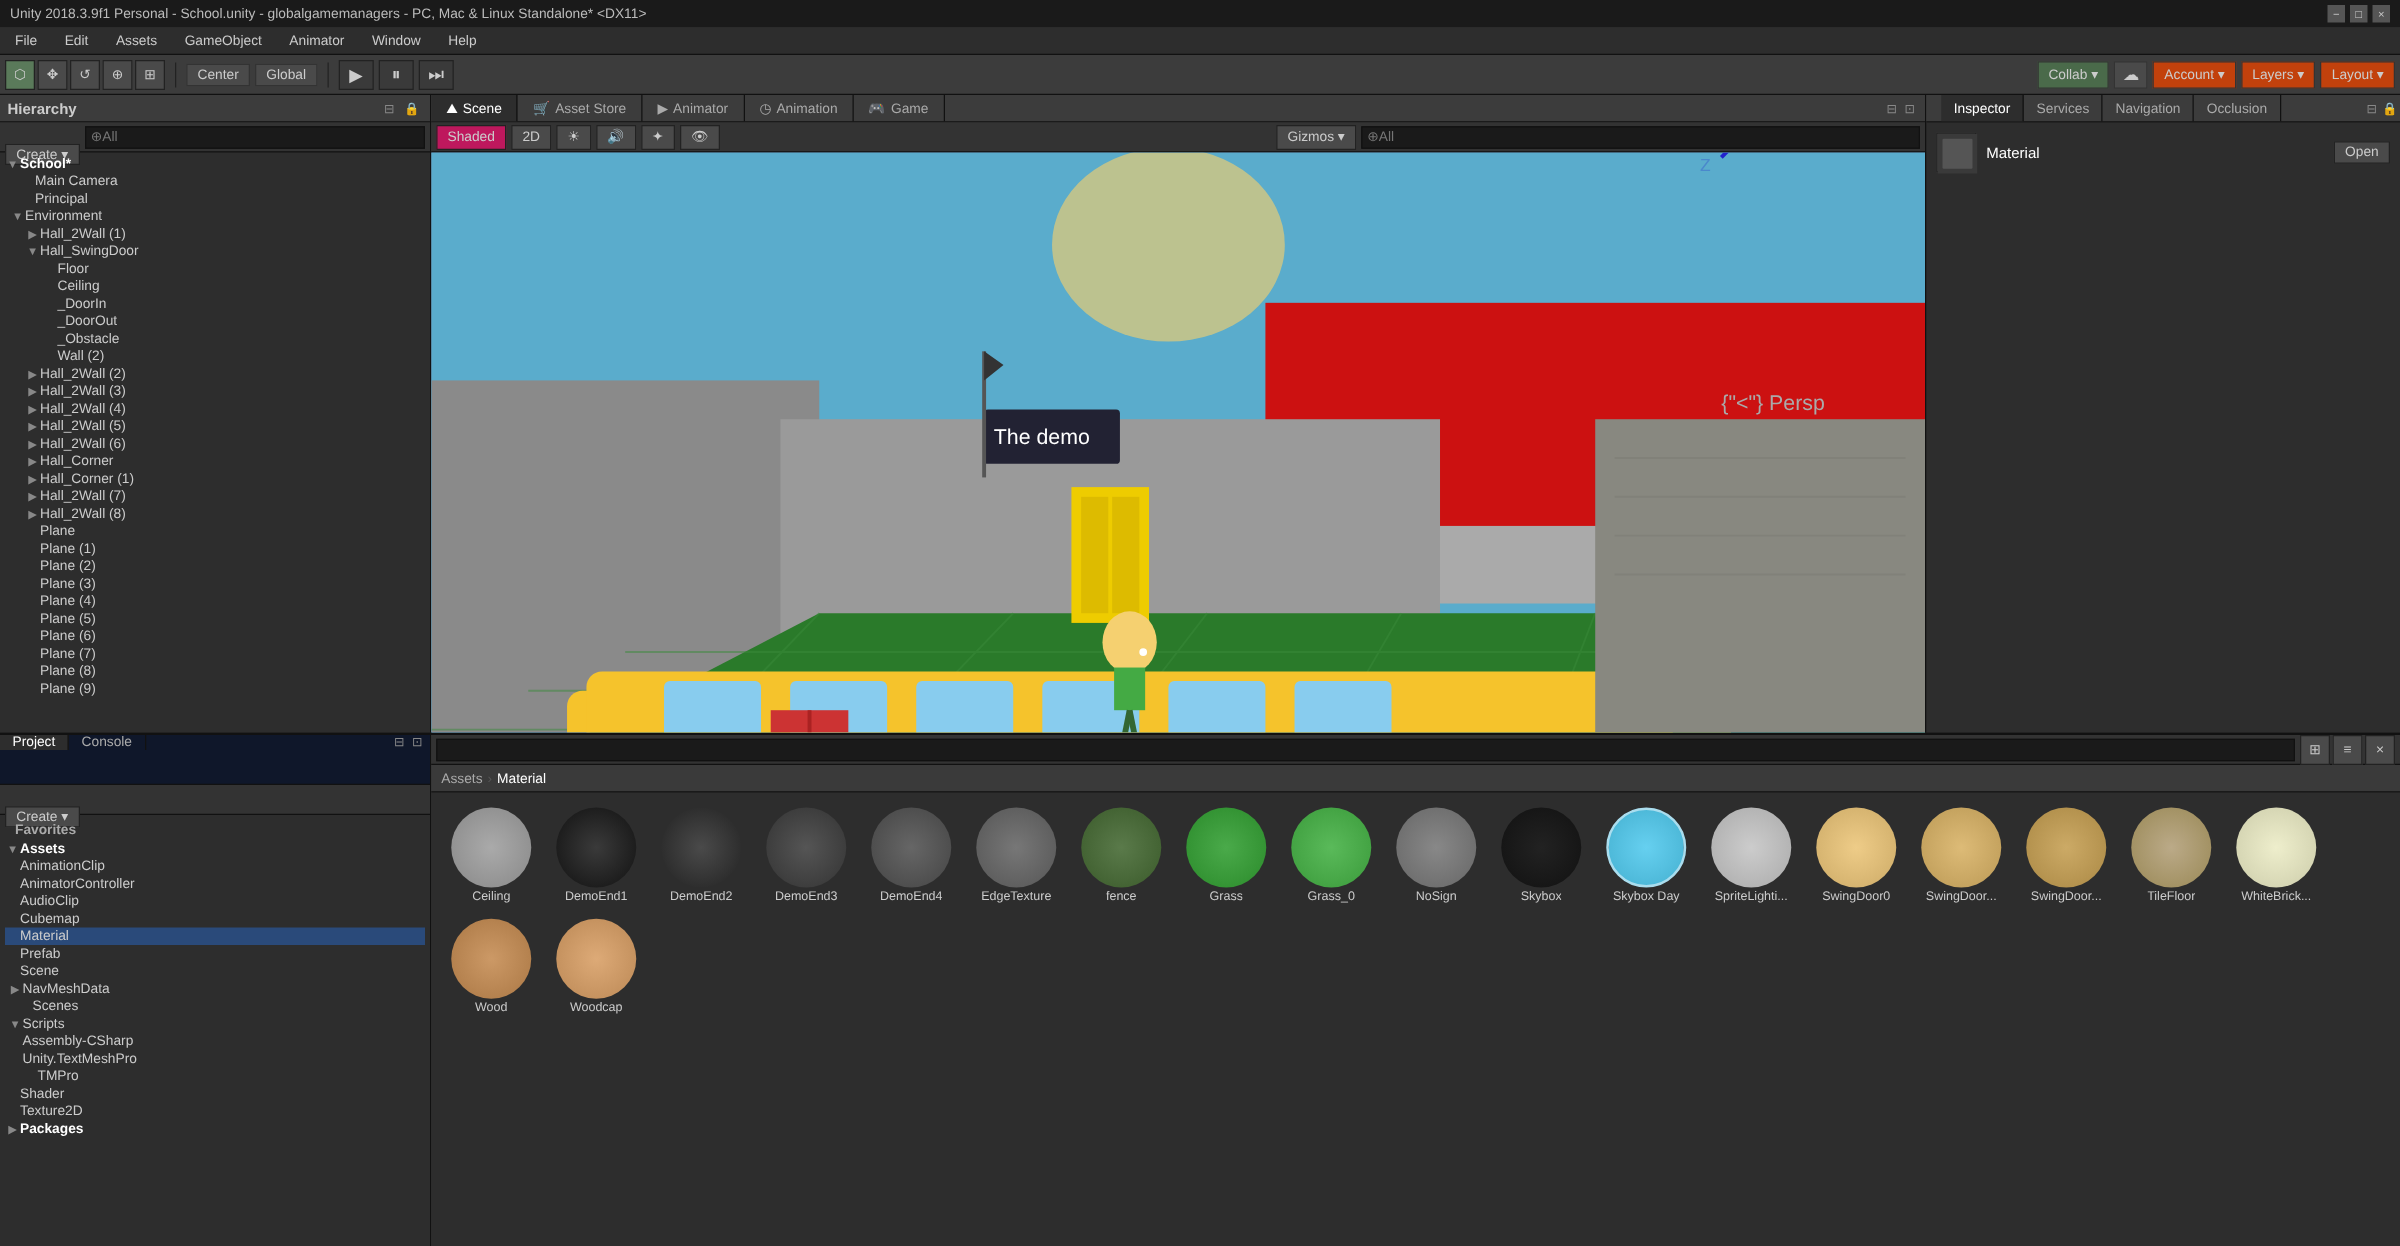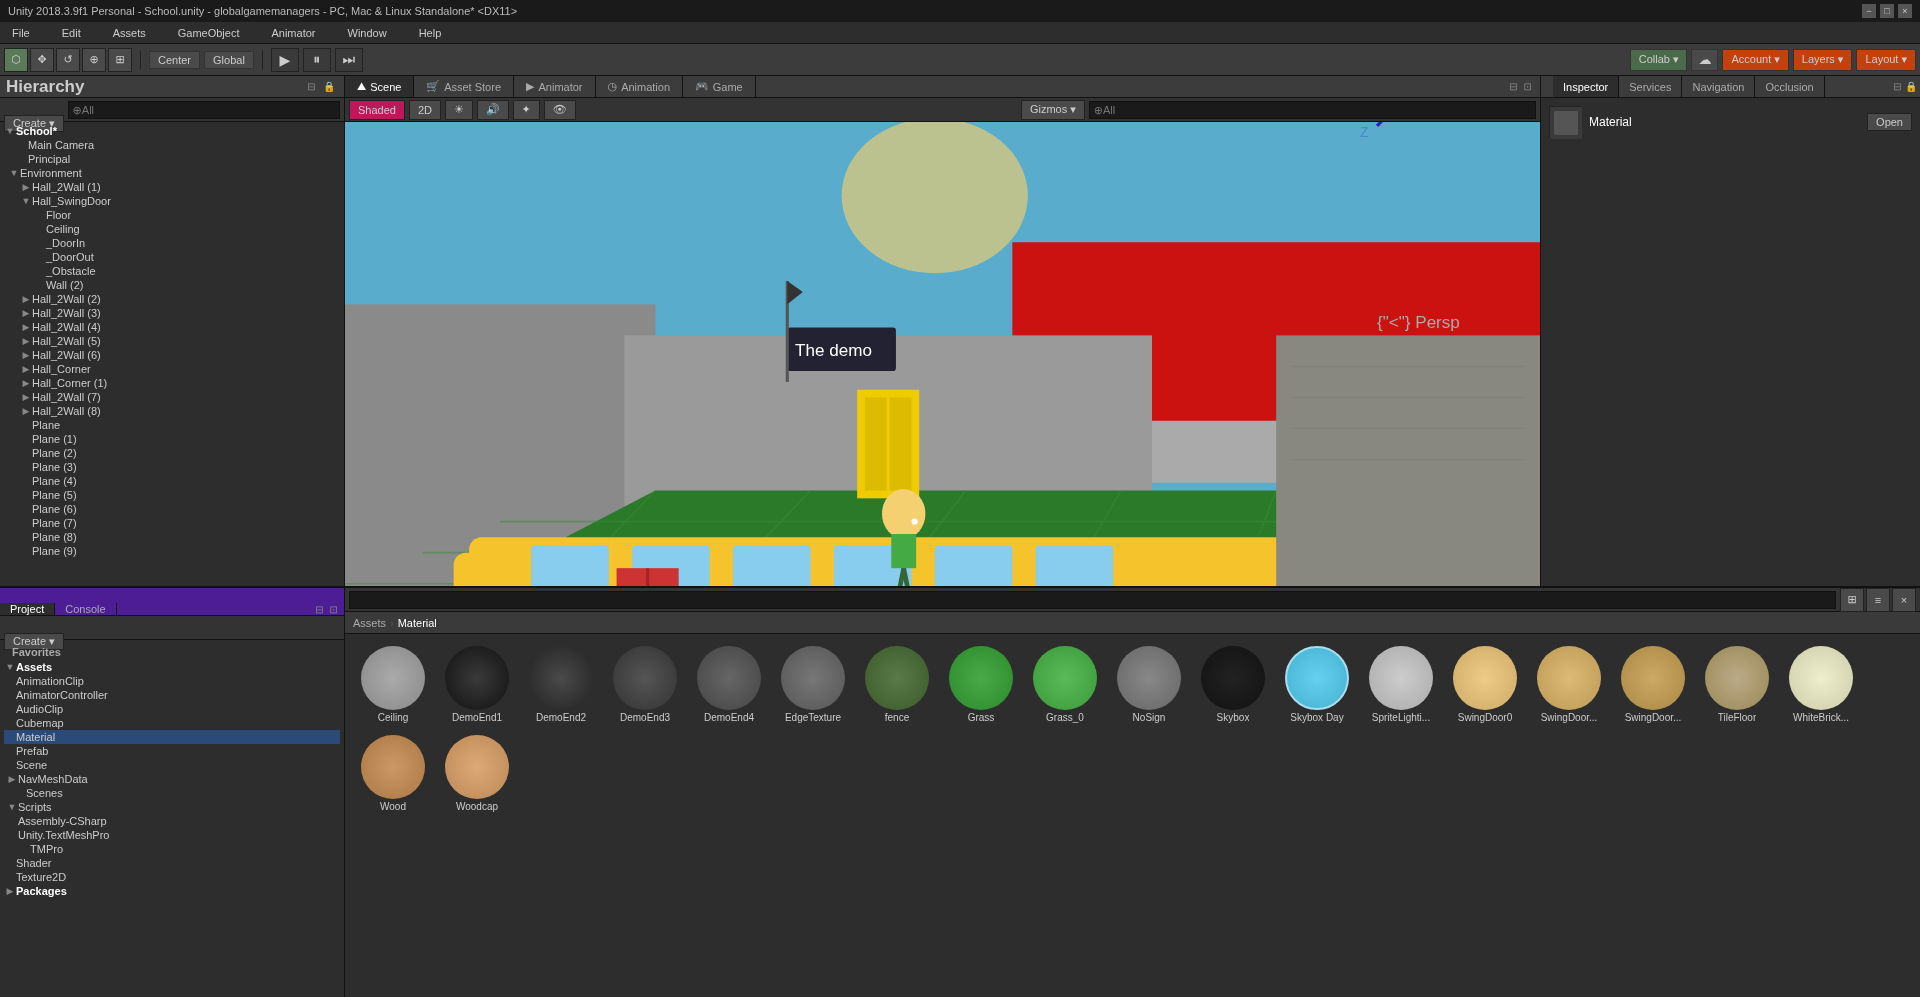--- a/index.html
+++ b/index.html
@@ -20,21 +20,21 @@
     #title-bar .win-controls { display: flex; gap: 4px; }
     #title-bar .win-btn { width: 14px; height: 14px; background: #555; border: none; color: #ccc; font-size: 9px; cursor: pointer; display: flex; align-items: center; justify-content: center; }
 
     
     #menu-bar {
       height: 22px;
       background: #2d2d2d;
       display: flex;
       align-items: center;
       padding: 0 4px;
-      gap: 16px;
+      gap: 6px;
       border-bottom: 1px solid #111;
     }
     .menu-item { padding: 2px 8px; cursor: pointer; color: #ccc; font-size: 11px; }
 
     
     #toolbar {
       height: 32px;
       background: #3c3c3c;
       display: flex;
       align-items: center;
@@ -86,21 +86,21 @@
     }
     .panel-header {
       height: 22px;
       background: #3c3c3c;
       display: flex;
       align-items: center;
       padding: 0 6px;
       border-bottom: 1px solid #111;
       justify-content: space-between;
     }
-    .panel-title { font-size: 17px; color: #ccc; font-weight: bold; }
+    .panel-title { font-size: 12px; color: #ccc; font-weight: bold; }
     .panel-toolbar { height: 24px; background: #333; display: flex; align-items: center; padding: 0 4px; gap: 4px; border-bottom: 1px solid #111; }
     .create-btn { background: #4a4a4a; border: 1px solid #222; color: #ccc; padding: 1px 8px; font-size: 11px; cursor: pointer; margin-top: 27px; }
     .search-box { flex: 1; height: 18px; background: #1a1a1a; border: 1px solid #111; color: #ccc; padding: 0 4px; font-size: 11px; }
     .hierarchy-content { flex: 1; overflow-y: auto; padding: 2px 0; }
     .tree-item { display: flex; align-items: center; padding: 1px 0; cursor: pointer; white-space: nowrap; }
     .tree-item.selected { background: #2a4a7a; }
     .tree-arrow { width: 12px; display: inline-block; text-align: center; color: #888; font-size: 9px; cursor: pointer; }
     .tree-label { font-size: 11px; color: #ccc; }
     .tree-label.scene { color: #fff; font-weight: bold; }
 
@@ -190,24 +190,24 @@
 
     #project-panel {
       width: 345px;
       background: #2d2d2d;
       border-right: 1px solid #111;
       display: flex;
       flex-direction: column;
       flex-shrink: 0;
     }
     #project-tabs {
-      height: 28px;
-      background: #4c1d95;
-      display: flex;
-      align-items: flex-end;
+      height: 40px;
+      background: #0f172a;
+      display: flex;
+      align-items: flex-start;
       border-bottom: 1px solid #111;
     }
     .project-tab {
       padding: 0 10px;
       display: flex;
       align-items: center;
       cursor: pointer;
       font-size: 11px;
       color: #aaa;
       border-right: 1px solid #111;

